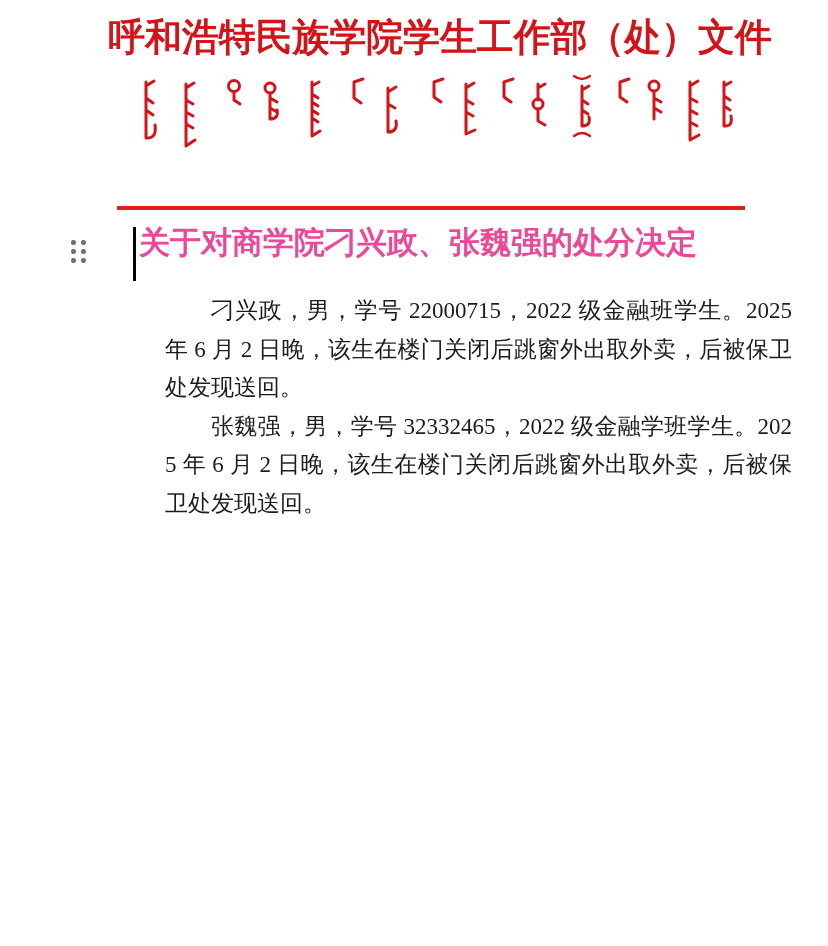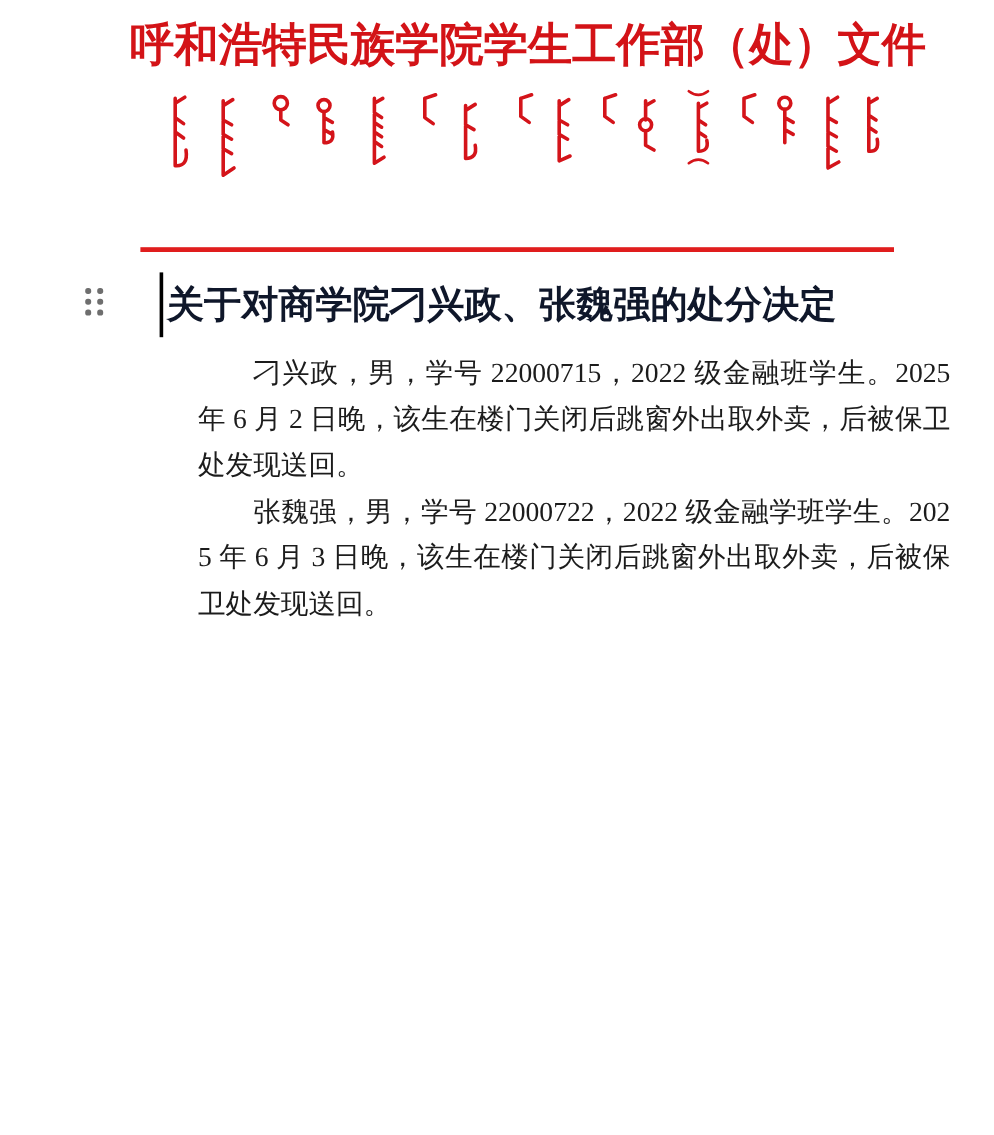--- a/index.html
+++ b/index.html
@@ -21,22 +21,22 @@
   
   .drag-handle{
     position:absolute;left:71px;top:240px;display:grid;
     grid-template-columns:5px 5px;grid-auto-rows:5px;gap:4px 5px;
   }
   .drag-handle i{width:4.5px;height:4.5px;border-radius:50%;background:#6e6e6e;display:block;}
   
   .caret{position:absolute;left:133px;top:227px;width:2.5px;height:54px;background:#000;}
   
   .doc-title{
-    position:absolute;left:139px;top:233px;width:600px;
-    font-size:31px;font-weight:bold;color:#0f172a;white-space:nowrap;letter-spacing:0px;
+    position:absolute;left:139px;top:222px;width:600px;
+    font-size:31px;font-weight:bold;color:#ec4899;white-space:nowrap;letter-spacing:0px;
   }
   
   .doc-body{
     position:absolute;left:120px;top:292px;width:627px;
     font-size:23px;line-height:38.6px;color:#1c1c1c;
     text-align:justify;text-justify:inter-character;word-break:break-all;margin-left:45px;
   }
   .doc-body p{margin:0;text-indent:46px;}
   
   .sig-line{position:absolute;left:512px;top:766px;font-size:16px;color:#1c1c1c;letter-spacing:3px;white-space:nowrap;}
@@ -91,21 +91,21 @@
     <i></i>
       <i></i>
   </div>
 
   <div class="caret"></div>
 
   <div class="doc-title">关于对商学院刁兴政、张魏强的处分决定</div>
 
   <div class="doc-body">
     <p>刁兴政，男，学号 22000715，2022 级金融班学生。2025 年 6 月 2 日晚，该生在楼门关闭后跳窗外出取外卖，后被保卫处发现送回。</p>
-    <p>张魏强，男，学号 22000722，2022 级金融学班学生。2025 年 6 月 3 日晚，该生在楼门关闭后跳窗外出取外卖，后被保卫处发现送回。</p>
+    <p>张魏强，男，学号 32332465，2022 级金融学班学生。2025 年 6 月 2 日晚，该生在楼门关闭后跳窗外出取外卖，后被保卫处发现送回。</p>
   </div>
 
   <div class="sig-line">学生工作部（处）</div>
   <div class="date-line">2025 年 6 月 6 日</div>
 
   <svg class="seal" viewBox="0 0 200 200" xmlns="http://www.w3.org/2000/svg">
     <circle cx="100" cy="100" r="93" fill="none" stroke="#df2c1c" stroke-width="6.5"></circle>
     <polygon points="99,54 104.9,69.9 121.8,70.6 108.5,81.1 113.1,97.4 99,88 84.9,97.4 89.5,81.1 76.2,70.6 93.1,69.9" fill="#df2c1c"></polygon>
 
     <defs>

